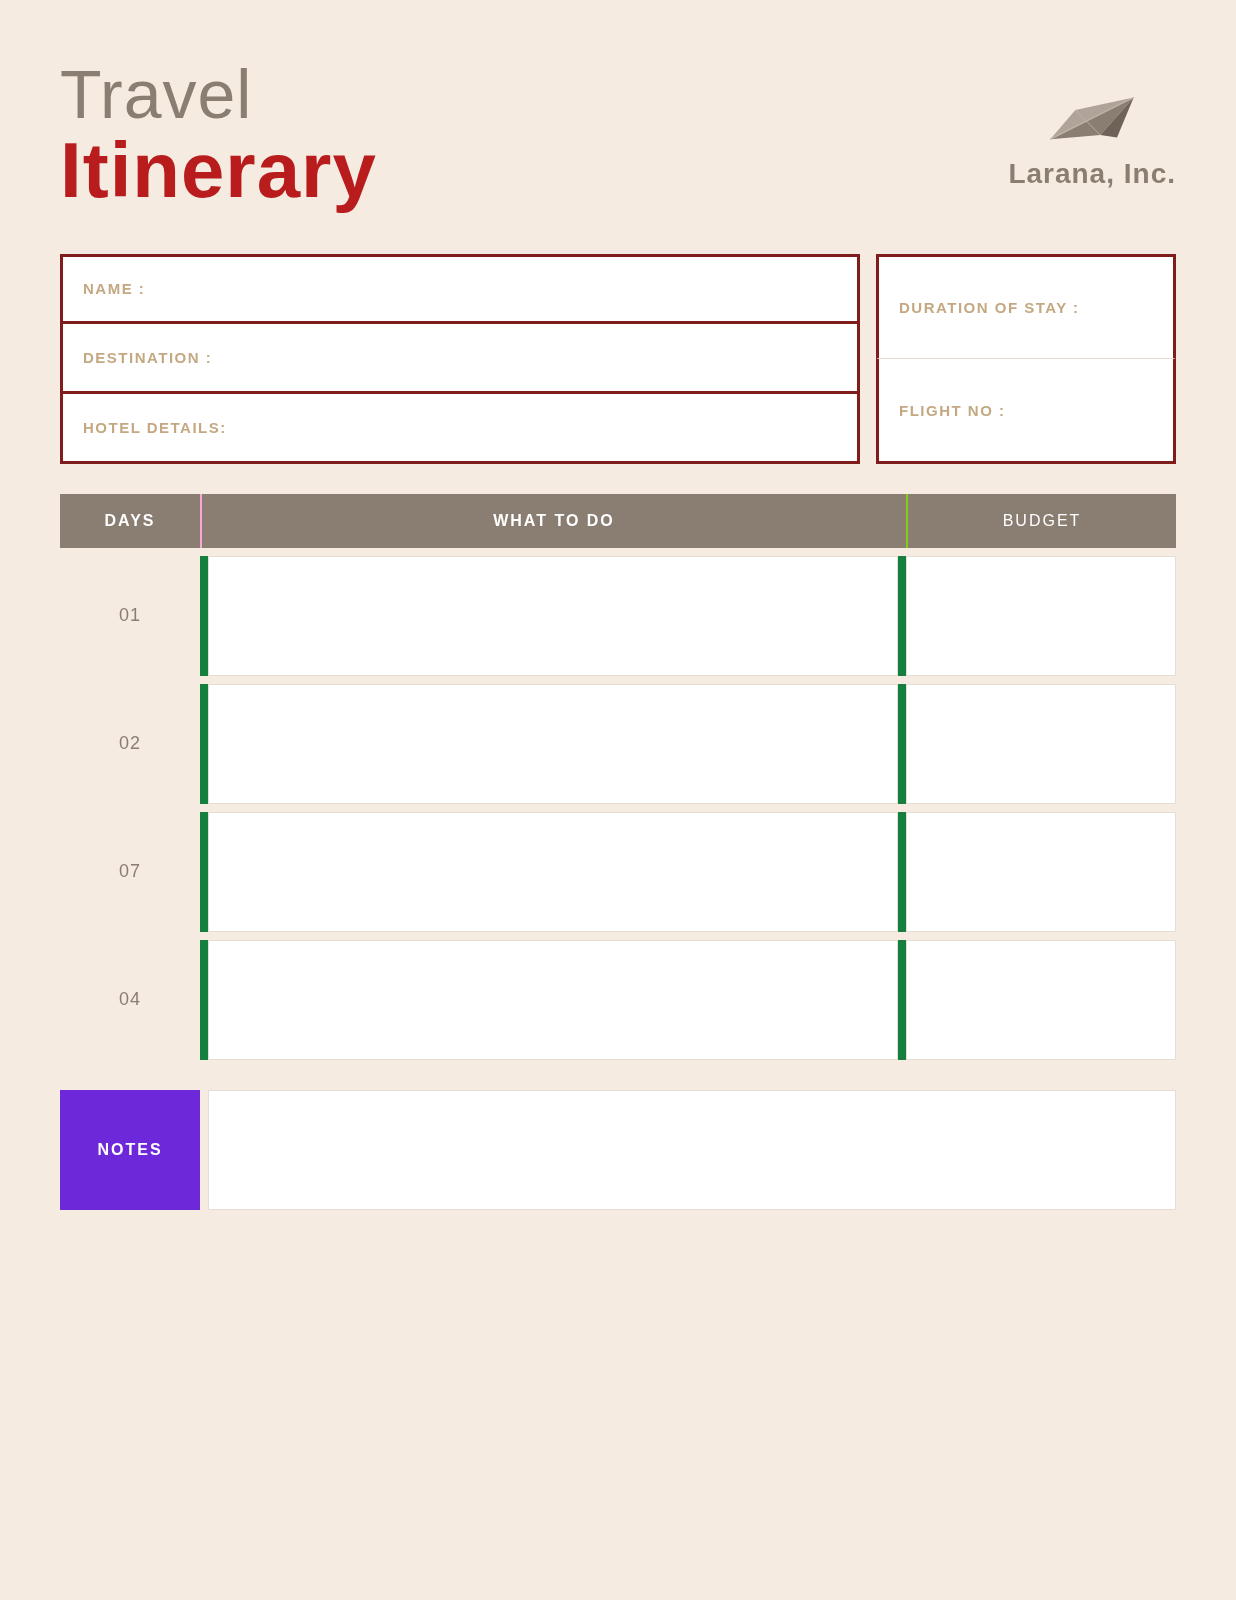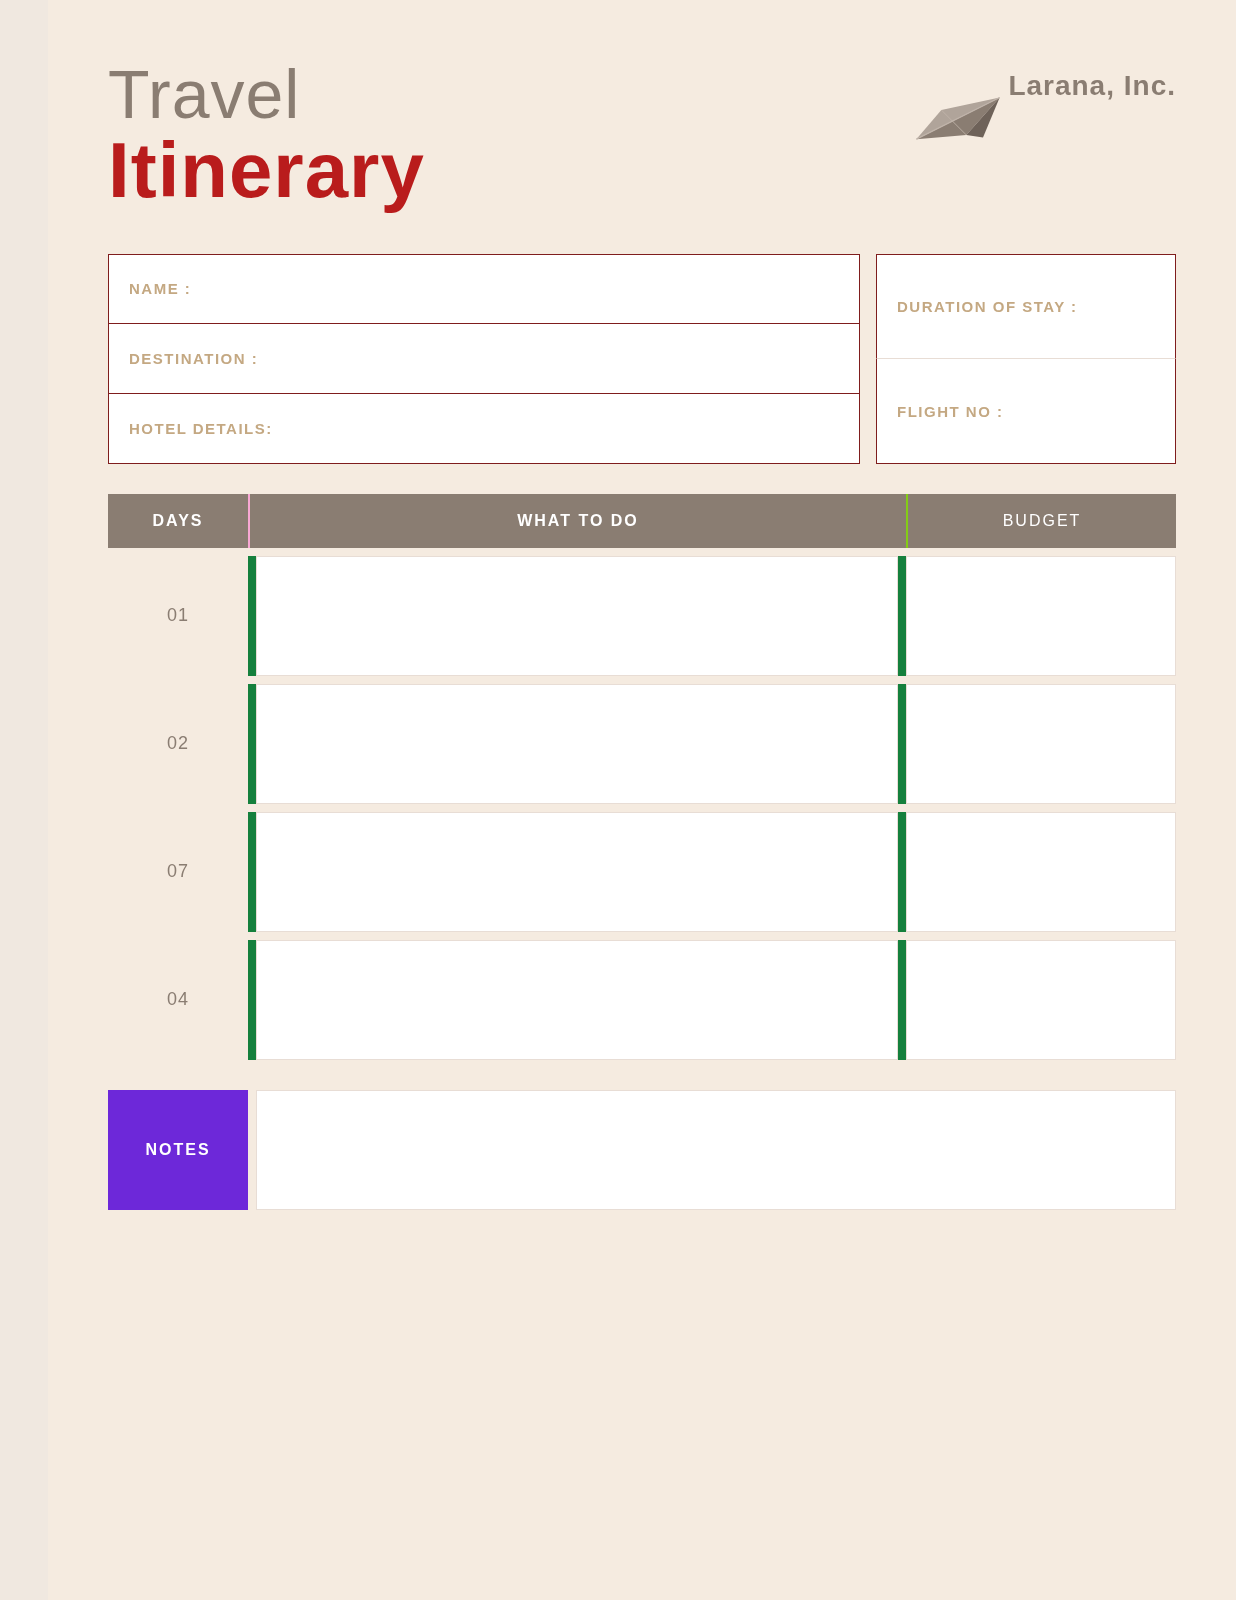--- a/index.html
+++ b/index.html
@@ -15,21 +15,20 @@
       align-items: flex-start;
       min-height: 100vh;
       font-family: Arial, sans-serif;
     }
 
     .page {
       width: 1236px;
       min-height: 1600px;
       background-color: #f5ebe0;
       padding: 60px 60px 60px 60px;
-      margin-left: 48px;
     }
 
     
     .header {
       display: flex;
       justify-content: space-between;
       align-items: flex-start;
       margin-bottom: 40px;
     }
 
@@ -49,22 +48,22 @@
     .title-itinerary {
       font-size: 78px;
       font-weight: 800;
       color: #b91c1c;
       line-height: 1.1;
       letter-spacing: 1px;
     }
 
     .header-logo {
       display: flex;
-      flex-direction: row;
-      align-items: flex-start;
+      flex-direction: column;
+      align-items: center;
       margin-top: 10px;
     }
 
     .logo-icon {
       width: 100px;
       height: 80px;
       margin-bottom: 8px;
     }
 
     .logo-text {
@@ -90,21 +89,21 @@
 
     .info-right {
       width: 300px;
       display: flex;
       flex-direction: column;
       gap: 0;
     }
 
     .info-field {
       background-color: #ffffff;
-      border: 1px solid #7f1d1d;
+      border: 3px solid #7f1d1d;
       padding: 18px 20px;
       min-height: 70px;
       display: flex;
       align-items: center;
     }
 
     .info-field + .info-field {
       border-top: none;
     }
 

